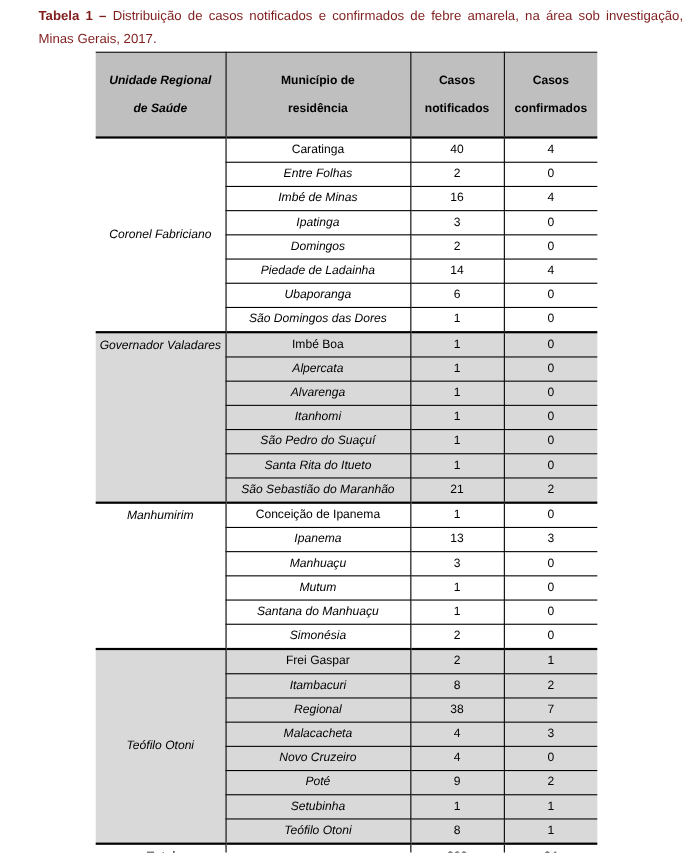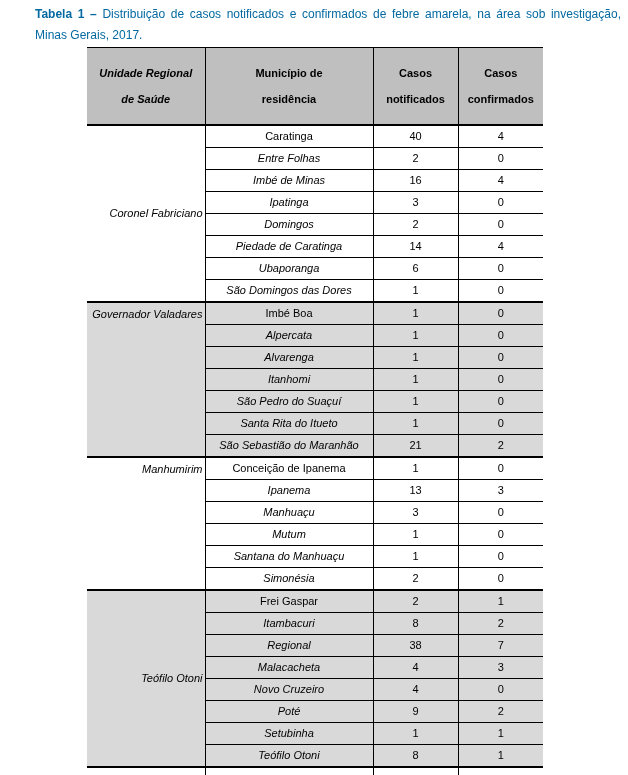--- a/index.html
+++ b/index.html
@@ -10,21 +10,21 @@
   *{box-sizing:border-box;}
   html,body{margin:0;padding:0;}
   body{
     width:628px;height:775px;overflow:hidden;
     background:#ffffff;color:#000;
     font-family:"Liberation Sans", sans-serif;
   }
   .page{position:relative;width:628px;height:775px;}
   .doc-title{
     position:absolute;left:35px;top:4px;width:586px;
-    font-size:12px;line-height:21px;color:#0369a1;
+    font-size:12px;line-height:21px;color:#7f1d1d;
   }
   .doc-title .line1{
     text-align:justify;
     text-align-last:justify;
     white-space:nowrap;
   }
   .doc-title .t-label{font-weight:bold;}
   table.cases{
     position:absolute;left:87px;top:47px;
     width:456px;border-collapse:collapse;table-layout:fixed;
@@ -46,21 +46,21 @@
     background:var(--header-bg);
     font-weight:bold;
     height:77px;
     border-top:1px solid var(--border-color);
     border-bottom:2px solid var(--border-color);
   }
   thead th .hline{display:block;line-height:26px;}
   tbody td{height:22px;line-height:21px;background:#ffffff;}
   tbody tr.shaded td{background:var(--shade-bg);}
   tbody tr.group-start td{border-top:2px solid var(--border-color);}
-  td.region{line-height:22px;text-align:right;}
+  td.region{line-height:22px;}
   td.region.va-top{vertical-align:top;}
   tfoot td{
     height:24px;font-weight:bold;background:#ffffff;
     border-top:2px solid var(--border-color);
     border-bottom:2px solid var(--border-color);
   }
 </style>
 </head>
 <body>
 
@@ -119,21 +119,21 @@
           <td>Ipatinga</td>
           <td>3</td>
           <td>0</td>
         </tr>
         <tr>
           <td>Domingos</td>
           <td>2</td>
           <td>0</td>
         </tr>
         <tr>
-          <td>Piedade de Caratinga</td>
+          <td>Piedade de Ladainha</td>
           <td>14</td>
           <td>4</td>
         </tr>
         <tr>
           <td>Ubaporanga</td>
           <td>6</td>
           <td>0</td>
         </tr>
         <tr>
           <td>São Domingos das Dores</td>

